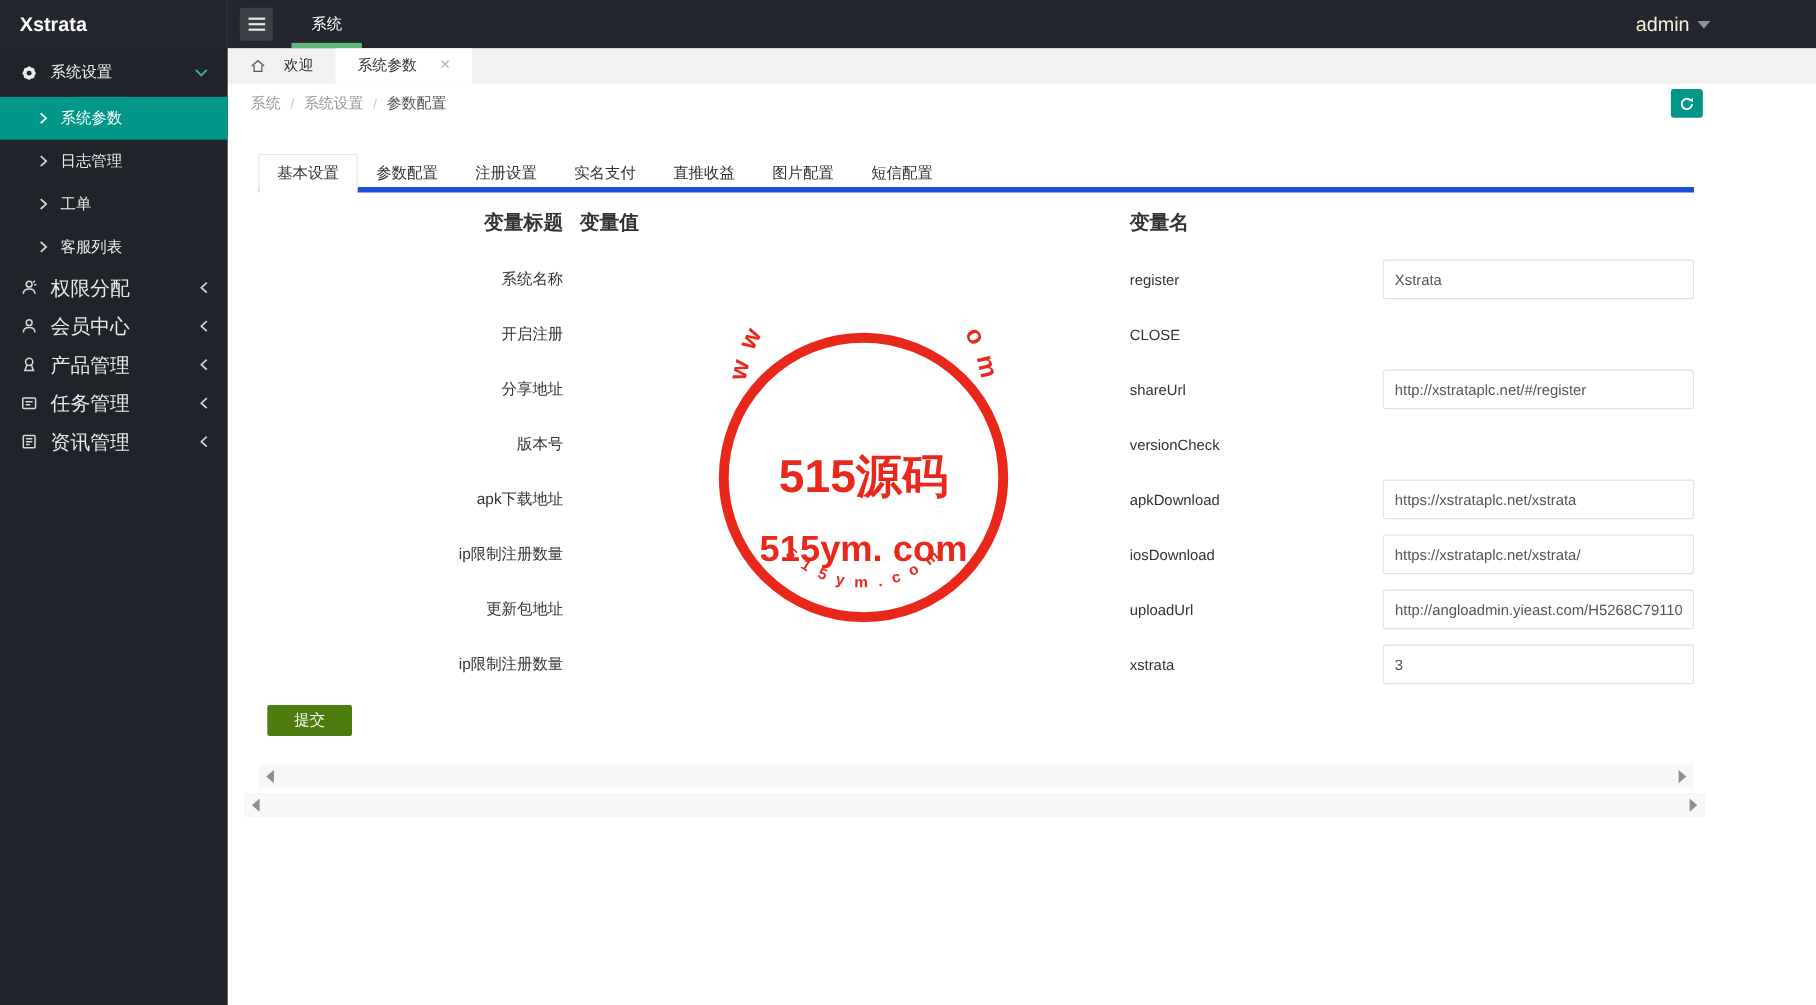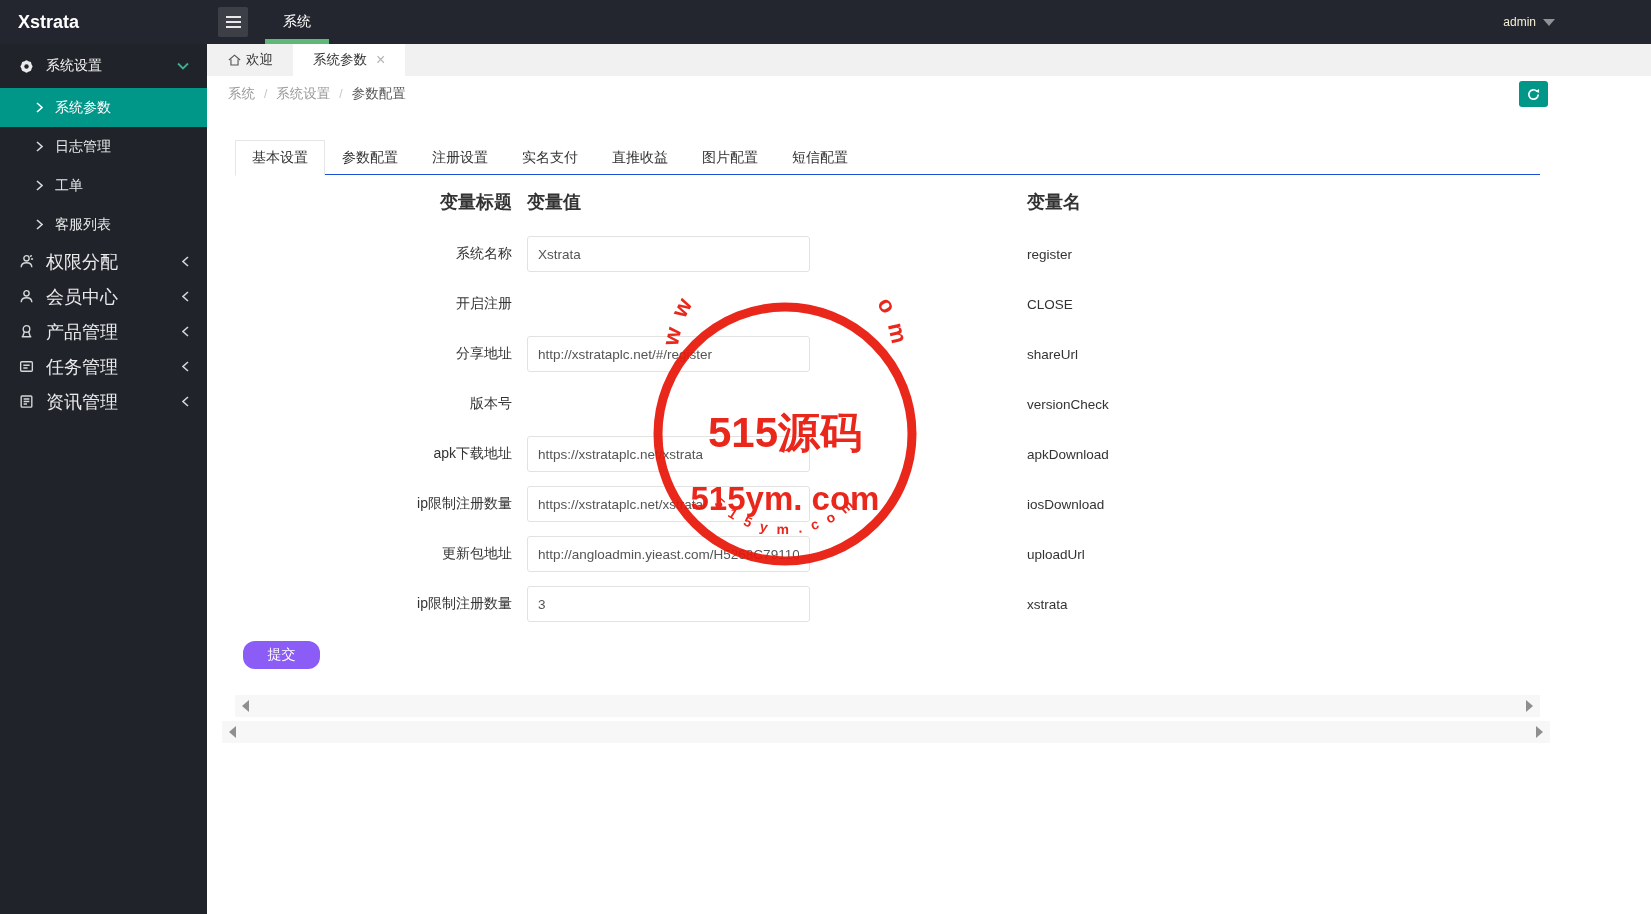--- a/index.html
+++ b/index.html
@@ -23,61 +23,61 @@
 
   
   .header{position:absolute;left:207px;top:0;right:0;height:44px;background:#23262e;}
   .burger{position:absolute;left:11px;top:7px;width:30px;height:30px;background:#3c4046;border-radius:2px;
           display:flex;flex-direction:column;justify-content:center;align-items:center;gap:3px;cursor:pointer;}
   .burger i{display:block;width:15px;height:2px;background:#e8e8e8;}
   .hnav{position:absolute;left:58px;top:0;height:44px;padding:0 18px;display:flex;align-items:center;
         color:#fff;font-size:14px;cursor:pointer;}
   .hnav::after{content:"";position:absolute;left:0;right:0;bottom:0;height:5px;background:#5FB878;}
   .admin{position:absolute;right:96px;top:0;height:44px;display:flex;align-items:center;gap:7px;
-         color:#f5efd5;font-size:12px;cursor:pointer;}
+         color:#f5efd5;font-size:18px;cursor:pointer;}
   .caret-down{width:0;height:0;border:6px solid transparent;border-top:7px solid #8f9296;margin-top:6px;}
 
   
   .tabstrip{position:absolute;left:207px;top:44px;right:0;height:32px;background:#f1f1f1;display:flex;z-index:2;}
-  .vtab{display:flex;align-items:center;gap:4px;padding:0 20px;font-size:13.5px;color:#333;cursor:pointer;}
+  .vtab{display:flex;align-items:center;gap:16px;padding:0 20px;font-size:13.5px;color:#333;cursor:pointer;}
   .vtab.active{background:#fff;}
   .vtab .x{color:#b3b3b3;font-size:16px;line-height:1;margin-left:5px;}
 
   
   .crumbbar{position:absolute;left:207px;top:76px;right:0;height:36px;background:#fff;}
   .crumbs{position:absolute;left:21px;top:0;height:36px;display:flex;align-items:center;gap:9px;
           font-size:13.5px;color:#999;}
   .crumbs .sep{color:#c5c5c5;font-size:12px;}
   .crumbs .cur{color:#555;}
   .refresh{position:absolute;right:103px;top:5px;width:29px;height:26px;background:#009688;border:none;
            border-radius:3px;display:flex;align-items:center;justify-content:center;cursor:pointer;}
 
   
   .main{position:absolute;left:207px;top:112px;right:0;bottom:0;background:#fff;}
   .card{position:absolute;left:28px;top:28px;width:1305px;}
-  .ptabs{display:flex;height:35px;border-bottom:1px solid #1d4ed8;}
+  .ptabs{display:flex;height:35px;border-bottom:5px solid #1d4ed8;}
   .ptab{width:90px;height:35px;display:flex;align-items:center;justify-content:center;
         font-size:14px;color:#333;cursor:pointer;}
   .ptab.active{background:#fff;border:1px solid #e6e6e6;border-bottom:1px solid #fff;height:36px;margin-bottom:-1px;}
   .formhead{position:relative;display:flex;align-items:center;height:26px;margin-top:14px;
             font-weight:bold;font-size:18px;color:#333;}
   .fh-title{width:277px;text-align:right;}
   .fh-value{margin-left:15px;}
   .fh-name{position:absolute;left:792px;}
   .rows{margin-top:14px;}
-  .frow{position:relative;display:flex;align-items:center;height:50px;}
+  .frow{position:relative;display:flex;align-items:center;height:50px;justify-content:space-between;}
   .flabel{width:277px;text-align:right;font-size:14px;color:#333;}
   .fvalue{margin-left:15px;}
   .finput{width:283px;height:36px;border:1px solid #e2e2e2;border-radius:3px;padding:0 10px;
           font-size:13.5px;color:#555;font-family:inherit;outline:none;background:#fff;}
   .switch{position:relative;width:42px;height:22px;border-radius:11px;background:#5FB878;cursor:pointer;}
   .switch::after{content:"";position:absolute;top:3px;right:3px;width:16px;height:16px;border-radius:50%;background:#fff;}
   .fname{position:absolute;left:792px;font-size:13.5px;color:#333;}
-  .submit{margin:12px 0 0 8px;width:77px;height:28px;background:#8b5cf6;color:#fff;border:none;
-          border-radius:12px;font-size:14px;font-family:inherit;cursor:pointer;}
+  .submit{margin:12px 0 0 8px;width:77px;height:28px;background:#4d7c0f;color:#fff;border:none;
+          border-radius:2px;font-size:14px;font-family:inherit;cursor:pointer;}
 
   
   .strip{position:absolute;height:22px;background:#f7f7f7;display:flex;align-items:center;
          justify-content:space-between;padding:0 7px;}
   .strip1{left:28px;right:111px;top:583px;}
   .strip2{left:15px;right:101px;top:609px;}
   .tri{width:0;height:0;border-top:6px solid transparent;border-bottom:6px solid transparent;cursor:pointer;}
   .tri.l{border-right:7px solid #8f8f8f;}
   .tri.r{border-left:7px solid #8f8f8f;}
 

